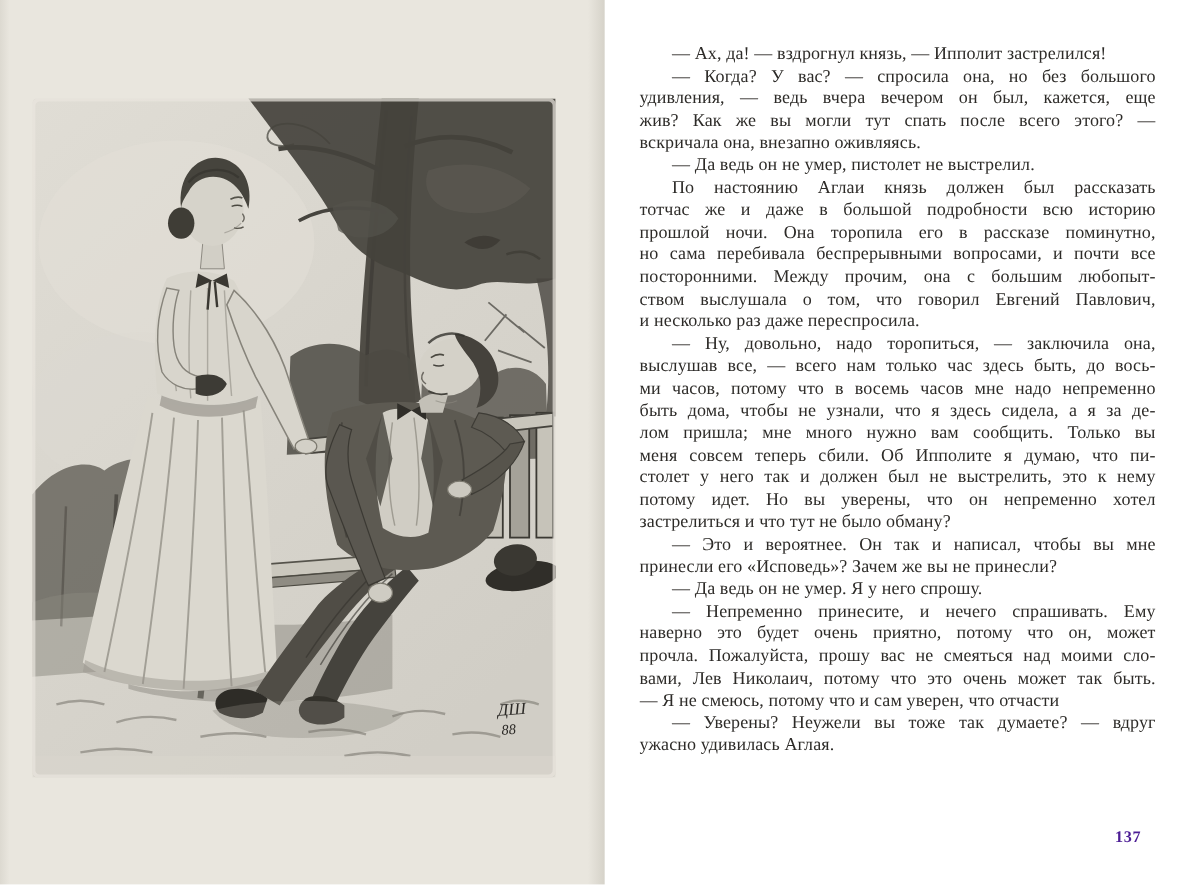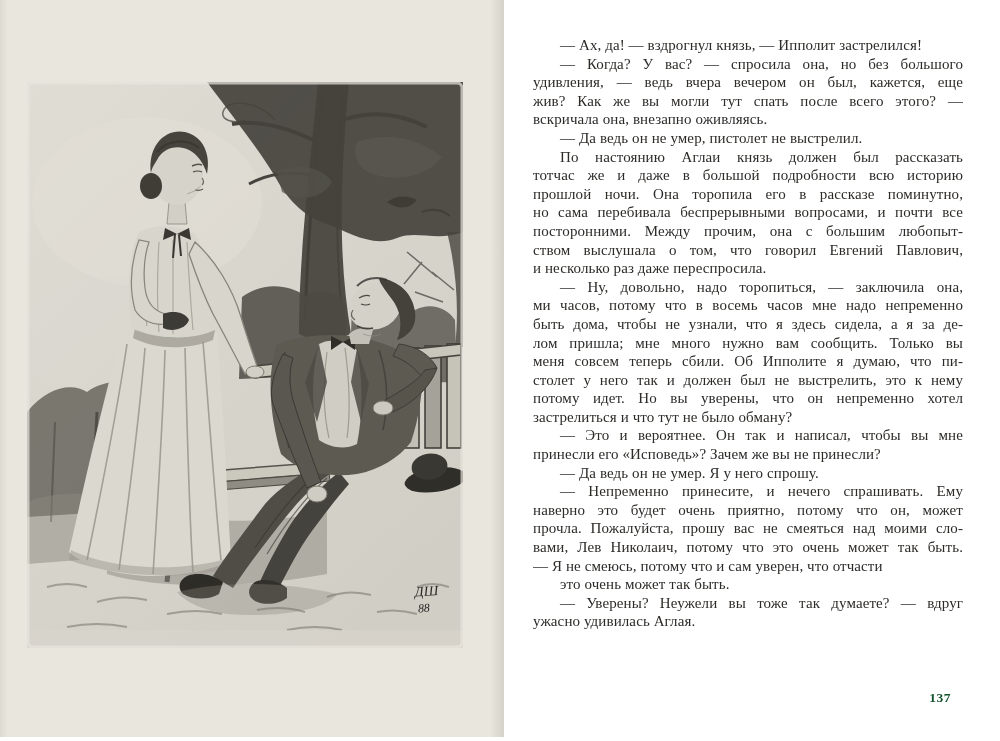--- a/index.html
+++ b/index.html
@@ -36,21 +36,21 @@
   .text-column {
     position:absolute; left:29px; top:36px; width:430px;
     color:#2d2b28; font-size:15px; letter-spacing:0.1px;
   }
   .para { margin:0; }
   .line { line-height:18.6px; height:18.6px; overflow:hidden; white-space:normal; }
   .line.j { text-align:justify; text-align-last:justify; }
   .line.first { text-indent:27px; }
   .folio {
     position:absolute; top:690px; right:49px;
-    font-size:13.5px; font-weight:bold; color:#14532d; letter-spacing:0.5px;
+    font-size:13.5px; font-weight:bold; color:#4c1d95; letter-spacing:0.5px;
   }
 </style>
 </head>
 <body>
 
 <div class="spread">
 
   <div class="left-page">
     <div class="illustration">
       <svg width="436" height="566" viewBox="0 0 436 566" xmlns="http://www.w3.org/2000/svg">
@@ -237,20 +237,21 @@
           <div class="line j first">По настоянию Аглаи князь должен был рассказать</div>
           <div class="line j">тотчас же и даже в большой подробности всю историю</div>
           <div class="line j">прошлой ночи. Она торопила его в рассказе поминутно,</div>
           <div class="line j">но сама перебивала беспрерывными вопросами, и почти все</div>
           <div class="line j">посторонними. Между прочим, она с большим любопыт-</div>
           <div class="line j">ством выслушала о том, что говорил Евгений Павлович,</div>
           <div class="line">и несколько раз даже переспросила.</div>
         </div>
         <div class="para">
           <div class="line j first">— Ну, довольно, надо торопиться, — заключила она,</div>
+          <div class="line j">выслушав все, — всего нам только час здесь быть, до вось-</div>
           <div class="line j">ми часов, потому что в восемь часов мне надо непременно</div>
           <div class="line j">быть дома, чтобы не узнали, что я здесь сидела, а я за де-</div>
           <div class="line j">лом пришла; мне много нужно вам сообщить. Только вы</div>
           <div class="line j">меня совсем теперь сбили. Об Ипполите я думаю, что пи-</div>
           <div class="line j">столет у него так и должен был не выстрелить, это к нему</div>
           <div class="line j">потому идет. Но вы уверены, что он непременно хотел</div>
           <div class="line">застрелиться и что тут не было обману?</div>
         </div>
         <div class="para">
           <div class="line j first">— Это и вероятнее. Он так и написал, чтобы вы мне</div>
@@ -260,23 +261,20 @@
           <div class="line first">— Да ведь он не умер. Я у него спрошу.</div>
         </div>
         <div class="para">
           <div class="line j first">— Непременно принесите, и нечего спрашивать. Ему</div>
           <div class="line j">наверно это будет очень приятно, потому что он, может</div>
           <div class="line j">прочла. Пожалуйста, прошу вас не смеяться над моими сло-</div>
           <div class="line j">вами, Лев Николаич, потому что это очень может так быть.</div>
           <div class="line">— Я не смеюсь, потому что и сам уверен, что отчасти</div>
         </div>
         <div class="para">
-          <div class="line first">это очень может так быть.</div>
-        </div>
-        <div class="para">
           <div class="line j first">— Уверены? Неужели вы тоже так думаете? — вдруг</div>
           <div class="line">ужасно удивилась Аглая.</div>
         </div>
       </div>
     <div class="folio">137</div>
   </div>
 
 </div>
 
 </body></html>

